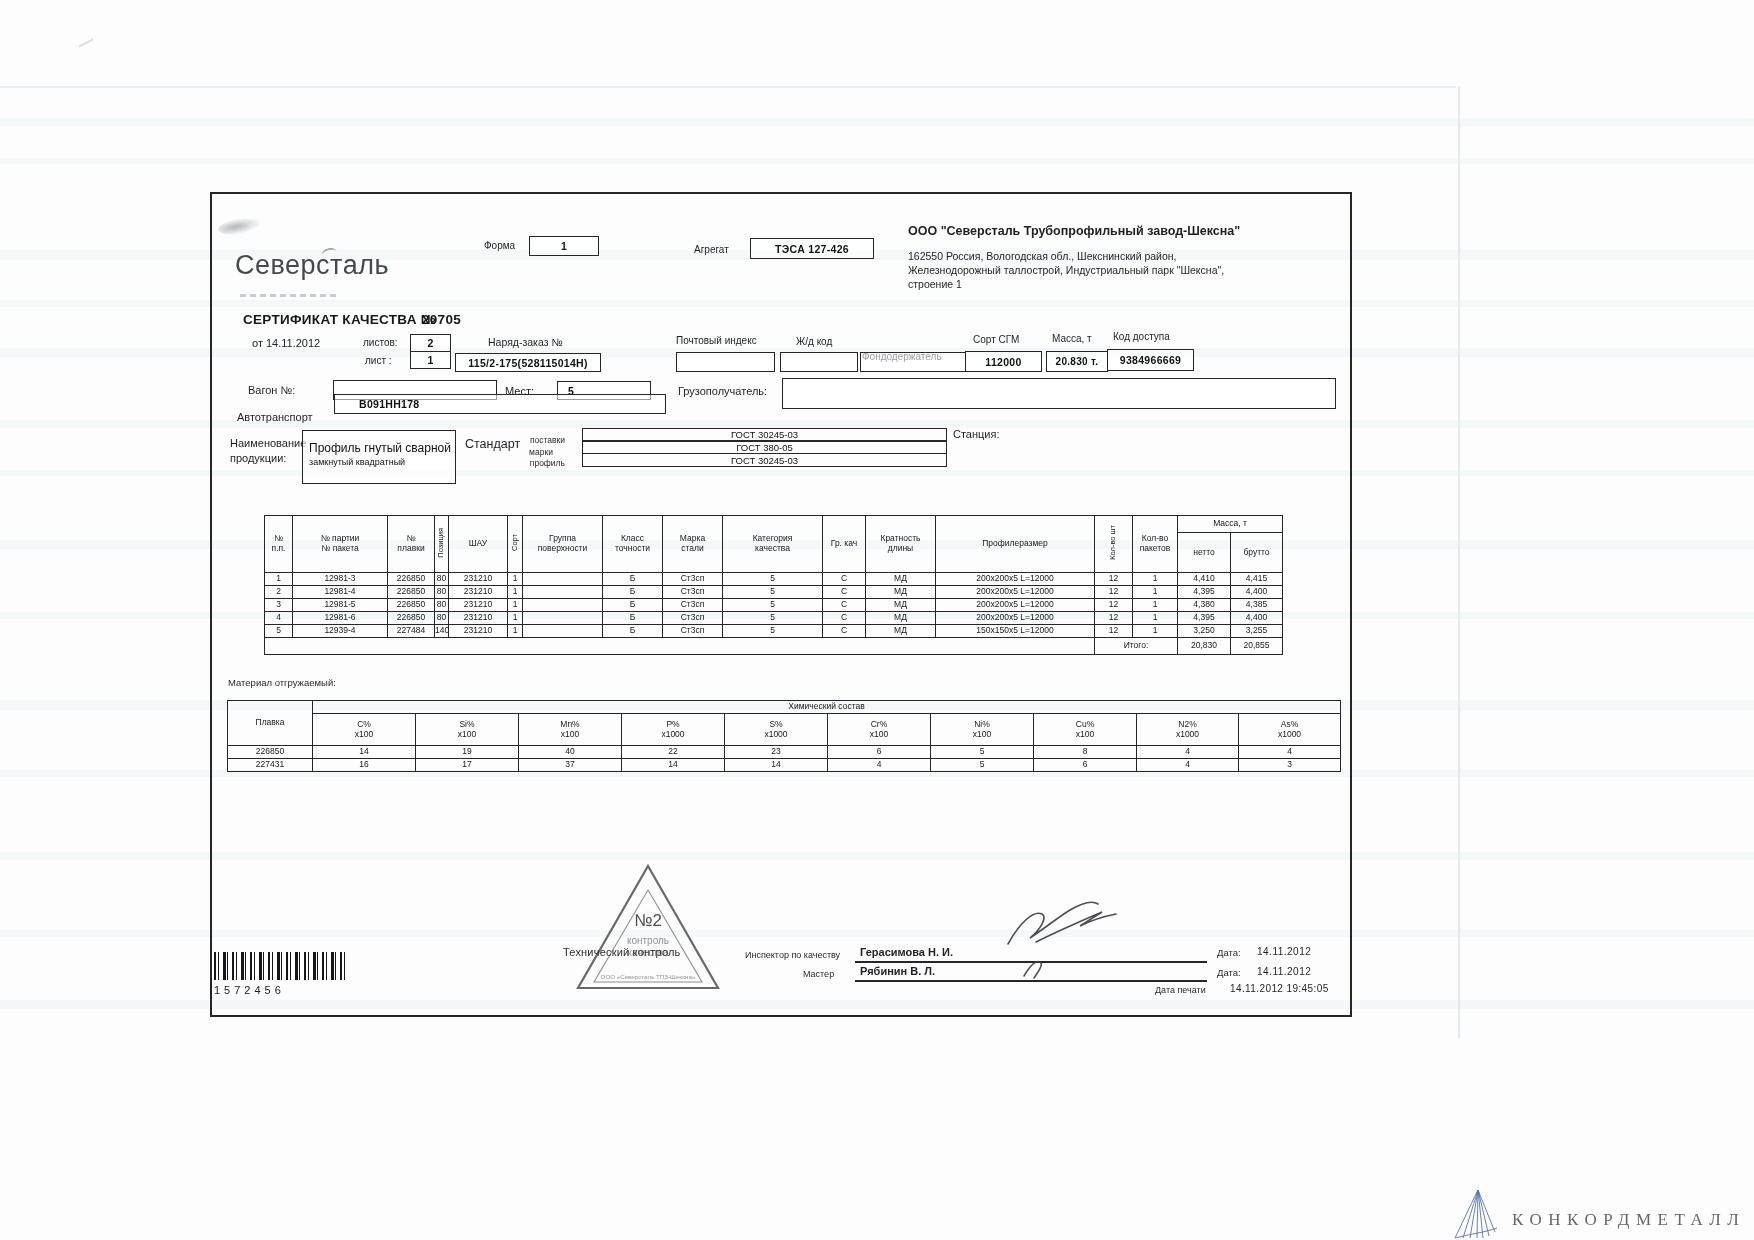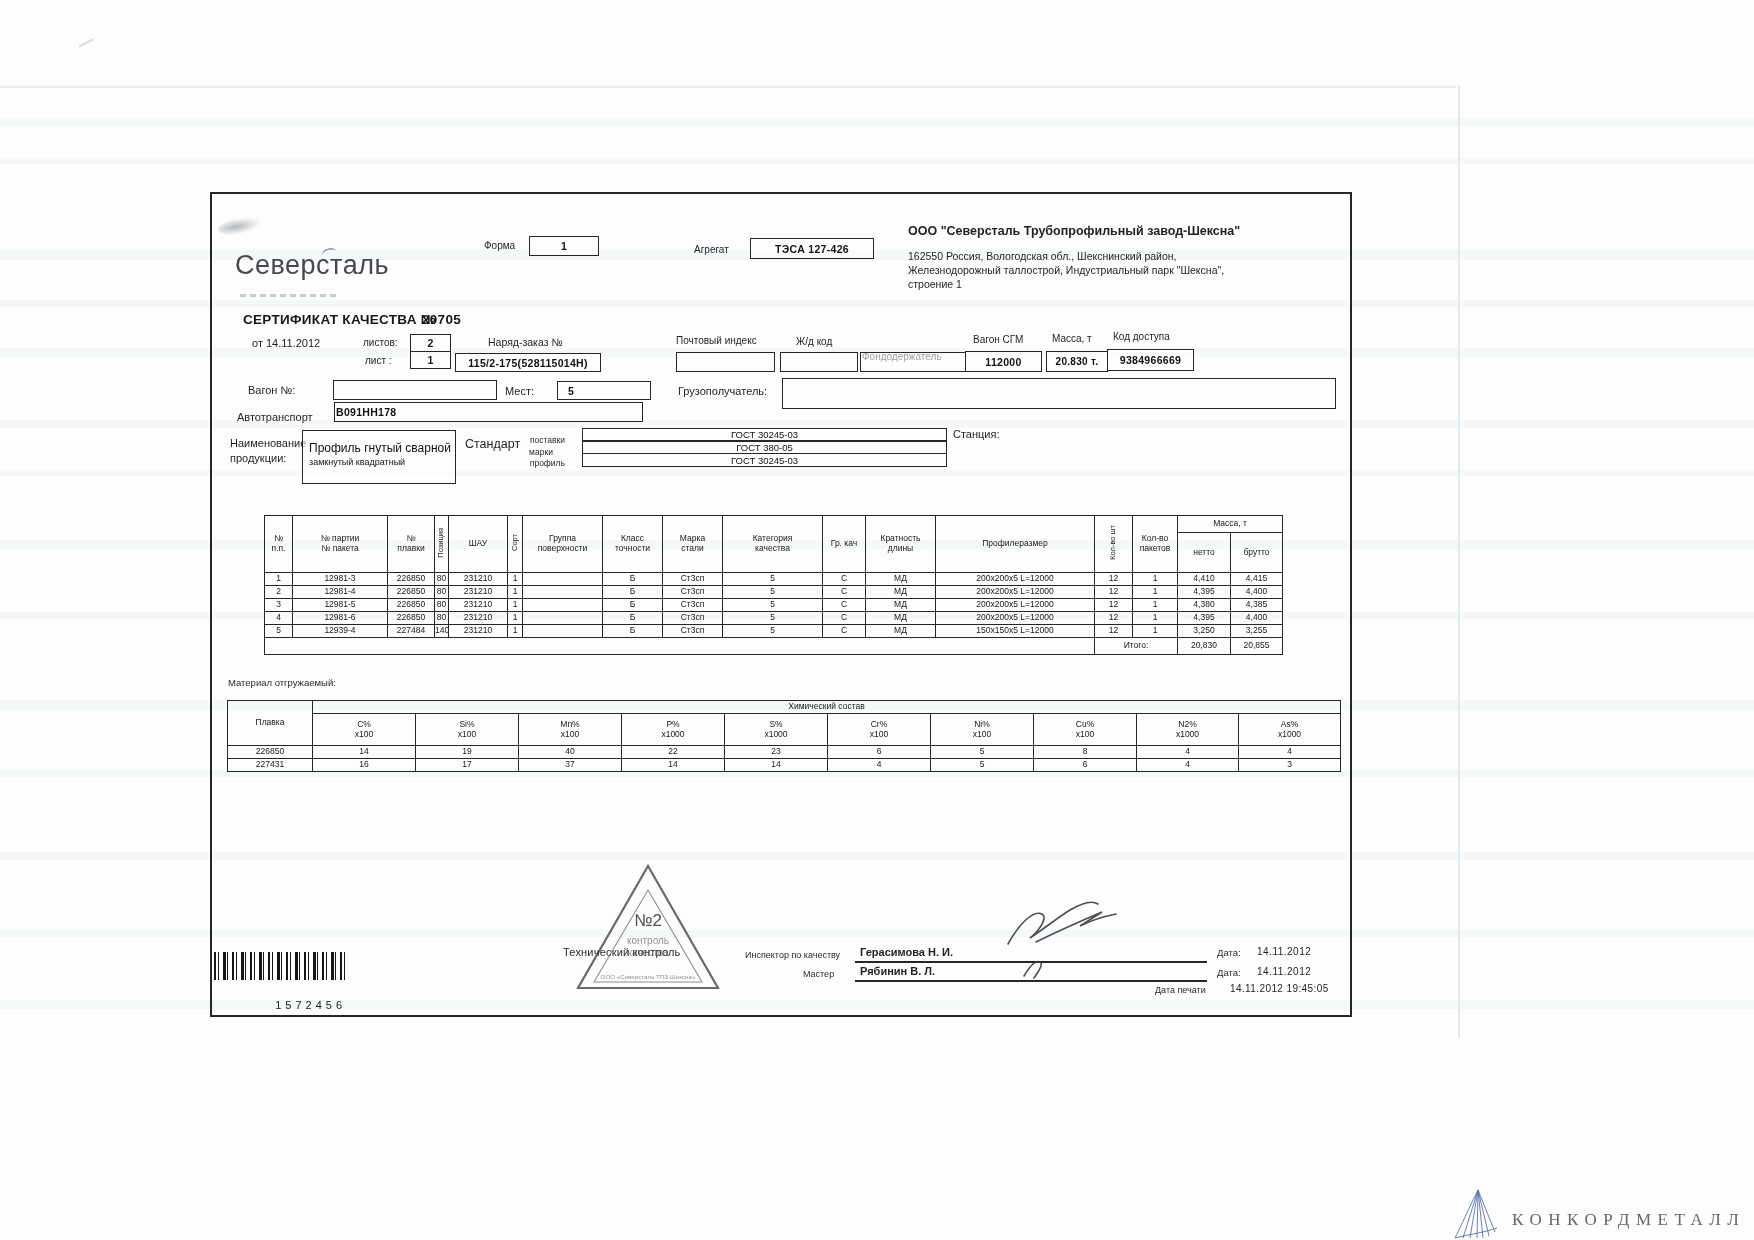--- a/index.html
+++ b/index.html
@@ -46,21 +46,21 @@
   td.nb{border:none;background:transparent;}
   .itl{font-size:9px;}
 
   .chemtbl{left:15px;top:506px;width:1113px;}
   .chemtbl tr.ct1{height:13px;} .chemtbl tr.ct2{height:32px;} .chemtbl tr.ctd{height:13px;}
   .cttitle{font-size:10.5px;}
   .chemtbl td{font-size:9px;}
 
   .barcode{position:absolute;left:2px;top:758px;width:132px;}
   .bars{height:28px;background:repeating-linear-gradient(90deg,#15151a 0 2px,#fff 2px 4px,#15151a 4px 5px,#fff 5px 9px,#15151a 9px 12px,#fff 12px 13px,#15151a 13px 14px,#fff 14px 18px);}
-  .bars-num{text-align:right;font-size:11px;letter-spacing:4px;color:#222;margin-top:19px;}
+  .bars-num{text-align:left;font-size:11px;letter-spacing:4px;color:#222;margin-top:4px;}
 
   .sigline{position:absolute;height:1.6px;background:#26262a;}
   .stamp,.sig{position:absolute;}
   .tech-control{position:absolute;left:351px;top:752px;font-size:11px;font-weight:normal;color:#2c2c30;letter-spacing:.2px;filter:blur(.2px);}
 
   .wm-text{position:absolute;left:1512px;top:1210px;font-size:17px;letter-spacing:6.5px;color:#64676e;white-space:nowrap;font-family:Liberation Serif, serif;}
   .wm-icon{position:absolute;left:1452px;top:1188px;}
 </style>
 </head>
 <body>
@@ -127,21 +127,21 @@
         <span></span>
       </div>
     <div class="lbl" style="left:584px;top:142px">Ж/д код</div>
     <div class="box" style="left:568px;top:158px;width:76px;height:18px">
         <span></span>
       </div>
     <div class="lbl" style="left:650px;top:157px">Фондодержатель</div>
     <div class="box" style="left:648px;top:158px;width:104px;height:18px">
         <span></span>
       </div>
-    <div class="lbl" style="left:761px;top:140px">Вагон СГМ</div>
+    <div class="lbl" style="left:761px;top:140px">Сорт СГМ</div>
     <div class="box center" style="left:753px;top:157px;width:75px;height:19px">
         <span class="boxval">112000</span>
       </div>
     <div class="lbl" style="left:840px;top:139px">Масса, т</div>
     <div class="box center" style="left:834px;top:157px;width:60px;height:19px">
         <span class="boxval" style="font-size:10px">20.830 т.</span>
       </div>
     <div class="lbl" style="left:901px;top:137px">Код доступа</div>
     <div class="box center" style="left:895px;top:155px;width:85px;height:20px">
         <span class="boxval">9384966669</span>
@@ -153,21 +153,21 @@
       </div>
     <div class="lbl-md" style="left:293px;top:191px">Мест:</div>
     <div class="box" style="left:345px;top:187px;width:82px;height:17px;padding-left:10px">
         <span class="boxval">5</span>
       </div>
     <div class="lbl-md" style="left:466px;top:191px">Грузополучатель:</div>
     <div class="box" style="left:570px;top:184px;width:552px;height:29px">
         <span></span>
       </div>
     <div class="lbl-md" style="left:25px;top:217px">Автотранспорт</div>
-    <div class="box" style="left:122px;top:208px;width:306px;height:18px;padding-left:1px">
+    <div class="box" style="left:122px;top:200px;width:306px;height:18px;padding-left:24px">
         <span class="boxval">В091НН178</span>
       </div>
 
     <div class="lbl-md" style="left:18px;top:243px">Наименование</div>
     <div class="lbl-md" style="left:18px;top:258px">продукции:</div>
     <div class="box" style="left:90px;top:236px;width:152px;height:52px;display:block">
       <div style="font-size:12px;padding:10px 0 0 6px">Профиль гнутый сварной</div>
       <div style="font-size:9px;padding:2px 0 0 6px">замкнутый квадратный</div>
     </div>
     <div class="lbl" style="left:253px;top:243px;font-size:12.5px">Стандарт</div>

